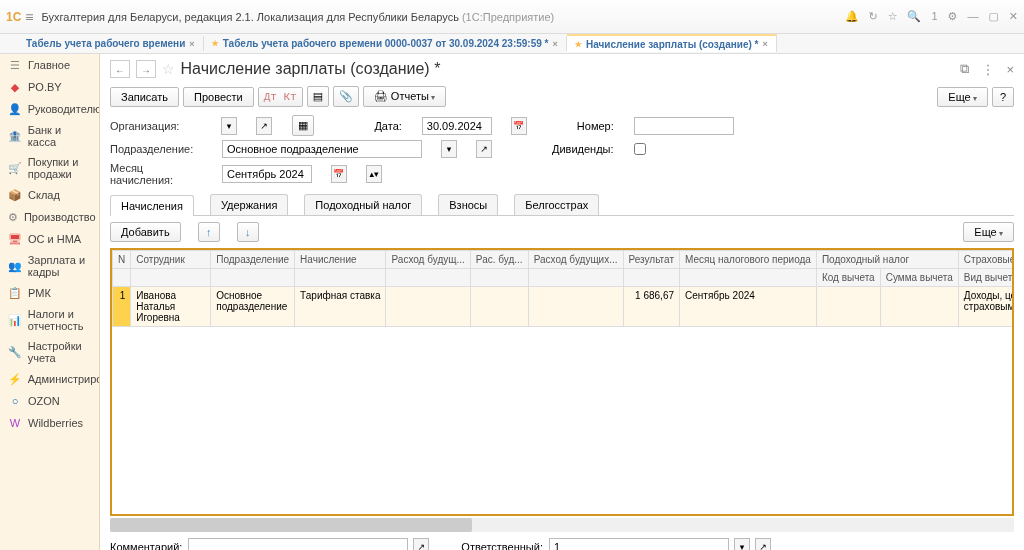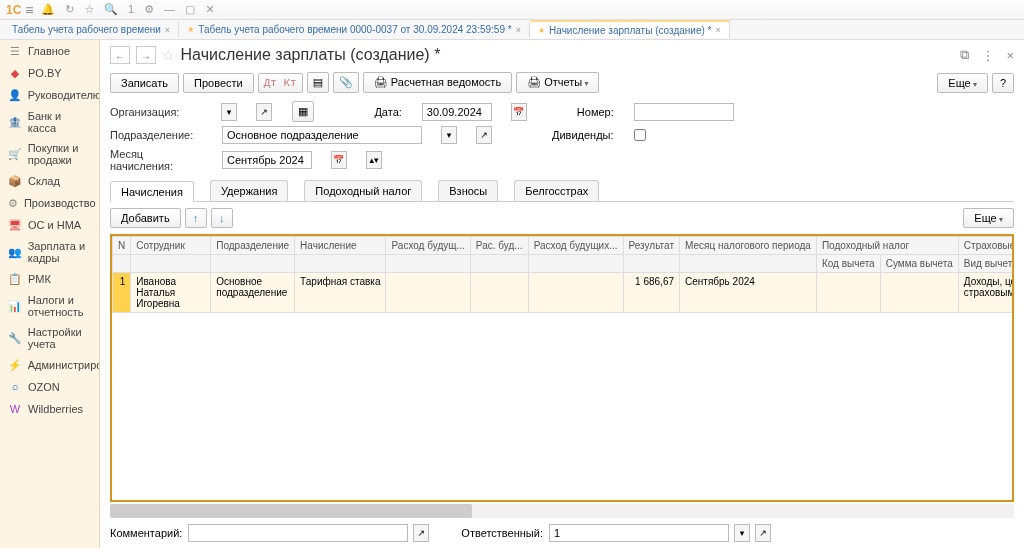--- a/index.html
+++ b/index.html
@@ -1,24 +1,24 @@
 <!DOCTYPE html>
 <html><head>
 <meta charset="utf-8">
 <style>
 * { box-sizing: border-box; margin: 0; padding: 0; font-family: Arial, sans-serif; }
 body { font-size: 11px; background: #fff; overflow: hidden; width: 1024px; height: 550px; }
-.titlebar { height: 20px; background: linear-gradient(#fefefe,#f5f5f5); border-bottom: 1px solid #ddd; display: flex; align-items: center; padding: 0 6px; }
+.titlebar { height: 34px; background: linear-gradient(#fefefe,#f5f5f5); border-bottom: 1px solid #ddd; display: flex; align-items: center; padding: 0 6px; }
 .logo-1c { color: #e8a33d; font-weight: bold; font-size: 12px; margin-right: 4px; }
 .hamburger { color: #888; margin-right: 8px; font-size: 14px; cursor: pointer; }
 .title-text { color: #444; font-size: 11px; flex: 1; }
 .title-sub { color: #999; }
 .title-icons { display: flex; gap: 10px; color: #999; }
 .title-icons span { cursor: pointer; }
-.tabs-bar { height: 20px; background: #f7f7f7; border-bottom: 1px solid #ddd; display: flex; align-items: center; padding-left: 4px; }
+.tabs-bar { height: 20px; background: #f7f7f7; border-bottom: 1px solid #ddd; display: flex; align-items: center; padding-left: 18px; font-weight: bold; }
 .tab { padding: 2px 8px; border-right: 1px solid #ddd; color: #3a6ea5; font-size: 10px; display: flex; align-items: center; gap: 4px; cursor: pointer; }
 .tab.active { background: #fff; border-top: 2px solid #ffd98c; margin-top: -2px; padding-top: 3px; }
 .tab-close { color: #999; font-size: 9px; }
 .tab-star { color: #ffb84d; font-size: 8px; }
 .layout { display: flex; height: calc(550px - 42px); }
 .sidebar { width: 100px; background: #fef4e3; border-right: 1px solid #e5d5b5; overflow-y: auto; }
 .side-item { display: flex; align-items: center; gap: 6px; padding: 4px 8px; color: #444; cursor: pointer; }
 .side-icon { width: 14px; height: 14px; display: inline-flex; align-items: center; justify-content: center; font-size: 11px; }
 .main { flex: 1; display: flex; flex-direction: column; overflow: hidden; }
 .page-header { display: flex; align-items: center; padding: 6px 10px; gap: 6px; }
@@ -33,41 +33,44 @@
 .btn.icon-only { padding: 3px 5px; min-width: 22px; }
 .btn.dd::after { content: " ▾"; font-size: 8px; color: #666; }
 .form-row { display: flex; align-items: center; padding: 2px 10px; gap: 20px; }
 .form-label { width: 92px; color: #333; font-size: 11px; }
 .form-input { border: 1px solid #bbb; padding: 2px 4px; font-size: 11px; height: 18px; }
 .input-btn { width: 16px; height: 18px; border: 1px solid #bbb; background: #f5f5f5; font-size: 9px; cursor: pointer; margin-left: -1px; }
 .checkbox { width: 12px; height: 12px; }
 .tabs2 { display: flex; border-bottom: 1px solid #ccc; margin: 6px 10px 0; }
 .tab2 { padding: 4px 10px; border: 1px solid #ccc; border-bottom: none; background: #f5f5f5; margin-right: 16px; cursor: pointer; font-size: 11px; border-radius: 3px 3px 0 0; }
 .tab2.active { background: #fff; position: relative; top: 1px; }
-.sub-toolbar { display: flex; align-items: center; gap: 4px; padding: 6px 10px; }
+.sub-toolbar { display: flex; align-items: center; gap: 17px; padding: 6px 10px; }
 .table-wrap { margin: 0 10px; border: 2px solid #d4941e; flex: 1; overflow: auto; display: flex; flex-direction: column; min-height: 0; }
 .table-body { flex: 1; overflow: auto; min-height: 0; }
 table { border-collapse: collapse; min-width: 100%; }
 th, td { border: 1px solid #ddd; padding: 3px 5px; font-size: 10px; text-align: left; vertical-align: top; white-space: nowrap; }
 th { background: #f5f5f5; color: #555; font-weight: normal; }
 td.data { background: #fff8e8; }
 td.num { text-align: right; }
 .scrollbar { height: 14px; background: #f0f0f0; margin: 2px 10px 0; position: relative; }
 .scrollbar-thumb { position: absolute; left: 0; width: 40%; height: 100%; background: #ccc; border-radius: 2px; }
 .comment-row { display: flex; align-items: center; padding: 6px 10px; gap: 6px; }
 .green-dot { width: 10px; height: 10px; background: #5cb85c; border-radius: 50%; display: inline-block; }
 .pink { color: #c77; font-family: Liberation Mono, monospace; }
 .tb-right { margin-left: auto; display: flex; gap: 4px; }
 </style>
 </head>
 <body>
 
 <div class="titlebar">
   <span class="logo-1c">1C</span>
   <span class="hamburger">≡</span>
+  <span class="title-text">
+    <span>Бухгалтерия для Беларуси, редакция 2.1. Локализация для Республики Беларусь</span> <span class="title-sub">(1С:Предприятие)</span>
+  </span>
   <div class="title-icons">
     <span>🔔</span>
     <span>↻</span>
     <span>☆</span>
     <span>🔍</span>
     <span>1</span>
     <span>⚙</span>
     <span>—</span>
     <span>▢</span>
     <span>✕</span>
@@ -166,21 +169,20 @@
       <span class="hdr-icon">⋮</span>
       <span class="hdr-icon">×</span>
     </div>
 
     <div class="toolbar">
       <button class="btn">Записать</button>
       <button class="btn">Провести</button>
       <button class="btn icon-only pink">Дт Кт</button>
       <button class="btn icon-only">▤</button>
       <button class="btn icon-only">📎</button>
-      <button class="btn">🖨 <span>Расчетная ведомость</span></button>
       <button class="btn dd">🖨 <span>Отчеты</span></button>
       <div class="tb-right">
         <button class="btn dd">Еще</button>
         <button class="btn icon-only">?</button>
       </div>
     </div>
 
     <div class="form-row">
       <span class="form-label">Организация:</span>
       <button class="input-btn">▾</button>

